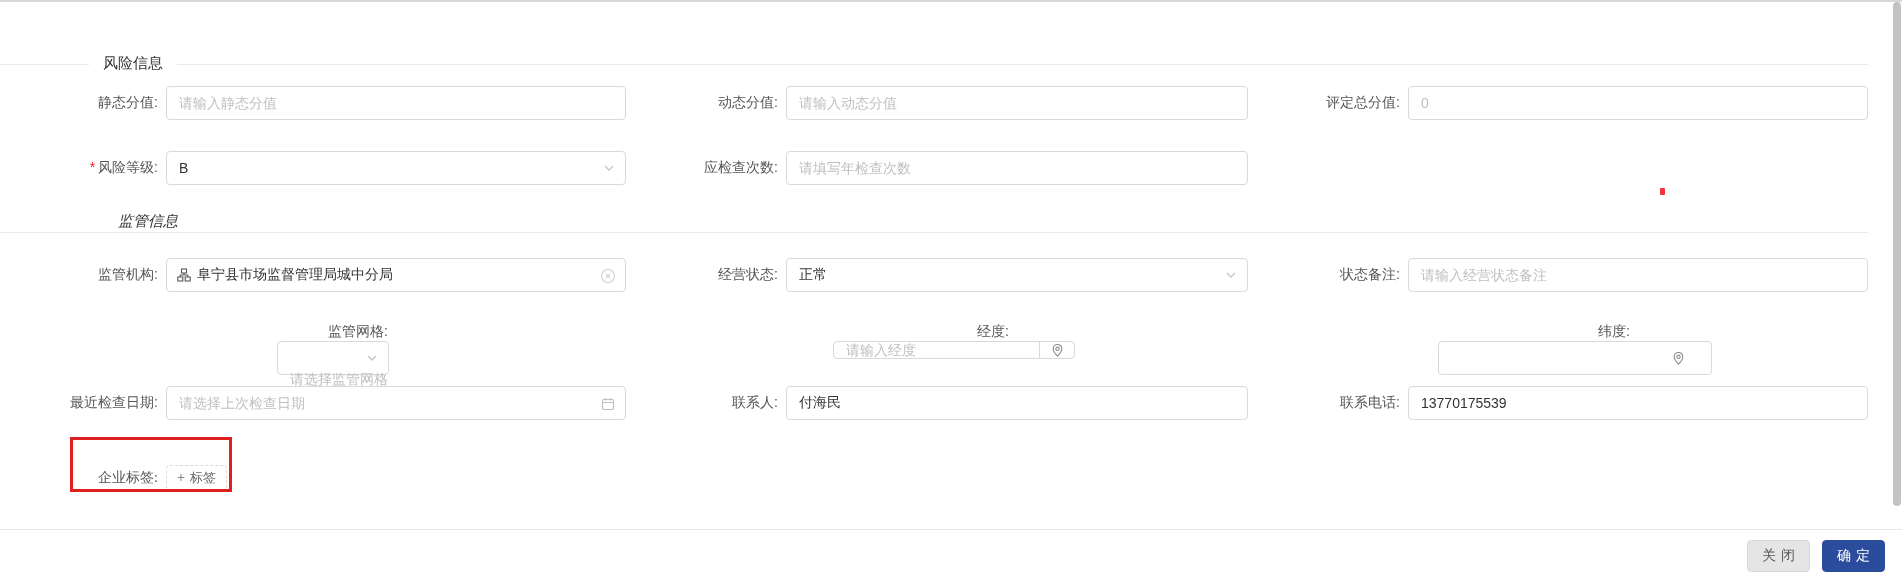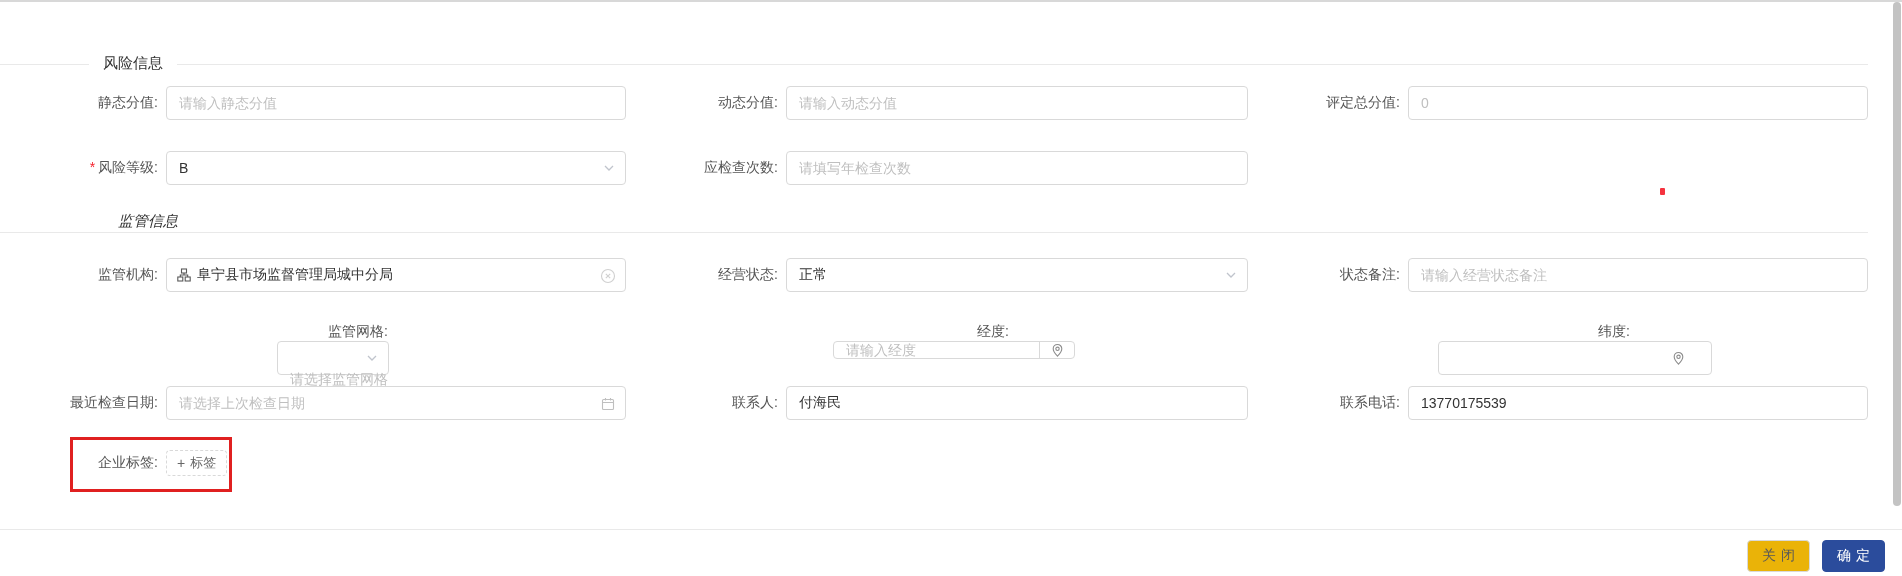--- a/index.html
+++ b/index.html
@@ -5,21 +5,21 @@
   html,body{margin:0;padding:0;background:#fff;}
   #stage{position:relative;width:1902px;height:576px;background:#fff;overflow:hidden;
          font-family:"Liberation Sans","DejaVu Sans",sans-serif;font-size:14px;color:#333;}
   .topline{position:absolute;left:0;top:0;width:1902px;height:2px;background:#d8d8d8;}
   .sec-divider{position:absolute;left:0;width:1868px;height:1px;background:#e9e9e9;}
   .sec-title{position:absolute;background:#fff;padding:0 14px;font-size:15px;color:#333;line-height:22px;}
   .field{position:absolute;height:34px;display:flex;align-items:center;}
   .c1{left:40px;width:586px;}
   .c2{left:660px;width:588px;}
   .c3{left:1282px;width:586px;}
-  .r1{top:86px;} .r2{top:151px;} .r3{top:258px;} .r4{top:323px;flex-direction:column;} .r5{top:386px;align-items:center;} .r6{top:449px;}
+  .r1{top:86px;} .r2{top:151px;} .r3{top:258px;} .r4{top:323px;flex-direction:column;} .r5{top:386px;align-items:center;} .r6{top:464px;font-family:Liberation Serif, serif;}
   .lbl{flex:none;width:118px;text-align:right;padding-right:8px;color:#555;white-space:nowrap;}
   .req{color:#f5222d;margin-right:3px;}
   .ctrl{position:relative;flex:1;height:34px;border:1px solid #d9d9d9;border-radius:4px;
         box-sizing:border-box;background:#fff;display:flex;align-items:center;}
   .ctrl input.inner{flex:1;height:100%;border:none;outline:none;background:transparent;
         padding:0 12px;font-size:14px;color:#333;font-family:inherit;min-width:0;}
   .ctrl input.inner::placeholder{color:#bfbfbf;}
   .ctrl input.inner.dim{color:#bfbfbf;}
   .sel-val{padding-left:12px;color:#333;}
   .sel-ph{padding-left:12px;color:#bfbfbf;margin-top:44px;}
@@ -32,21 +32,21 @@
   .cal-ic{position:absolute;right:10px;top:10px;}
   .tag-btn{height:26px;padding:0 10px;border:1px dashed #d9d9d9;border-radius:4px;background:#fff;
            color:#666;font-size:13px;display:flex;align-items:center;cursor:pointer;font-family:inherit;}
   .tag-btn .plus{margin-right:5px;font-size:14px;color:#666;}
   .ann-box{position:absolute;left:70px;top:437px;width:156px;height:49px;border:3px solid #e02020;}
   .ann-dot{position:absolute;left:1660px;top:188px;width:5px;height:7px;background:#f5333f;border-radius:1px;}
   .footline{position:absolute;left:0;top:529px;width:1902px;height:1px;background:#e9e9e9;}
   .btn{position:absolute;top:540px;height:32px;border-radius:4px;font-size:14px;cursor:pointer;
        display:flex;align-items:center;justify-content:center;font-family:inherit;box-sizing:border-box;}
   .btn span{letter-spacing:5px;margin-right:-5px;}
-  .btn-close{left:1747px;width:63px;background:#eab308;border:1px solid #d9d9d9;color:#595959;}
+  .btn-close{left:1747px;width:63px;background:#e5e5e5;border:1px solid #d9d9d9;color:#595959;}
   .btn-ok{left:1822px;width:63px;background:#2b4c9c;border:1px solid #2b4c9c;color:#fff;}
   .sb-thumb{position:absolute;left:1893px;top:2px;width:8px;height:504px;background:#c3c3c3;border-radius:4px;}
 </style>
 </head>
 <body>
 
 <div id="stage">
   <div class="topline"></div>
   <div class="sb-thumb"></div>
 

